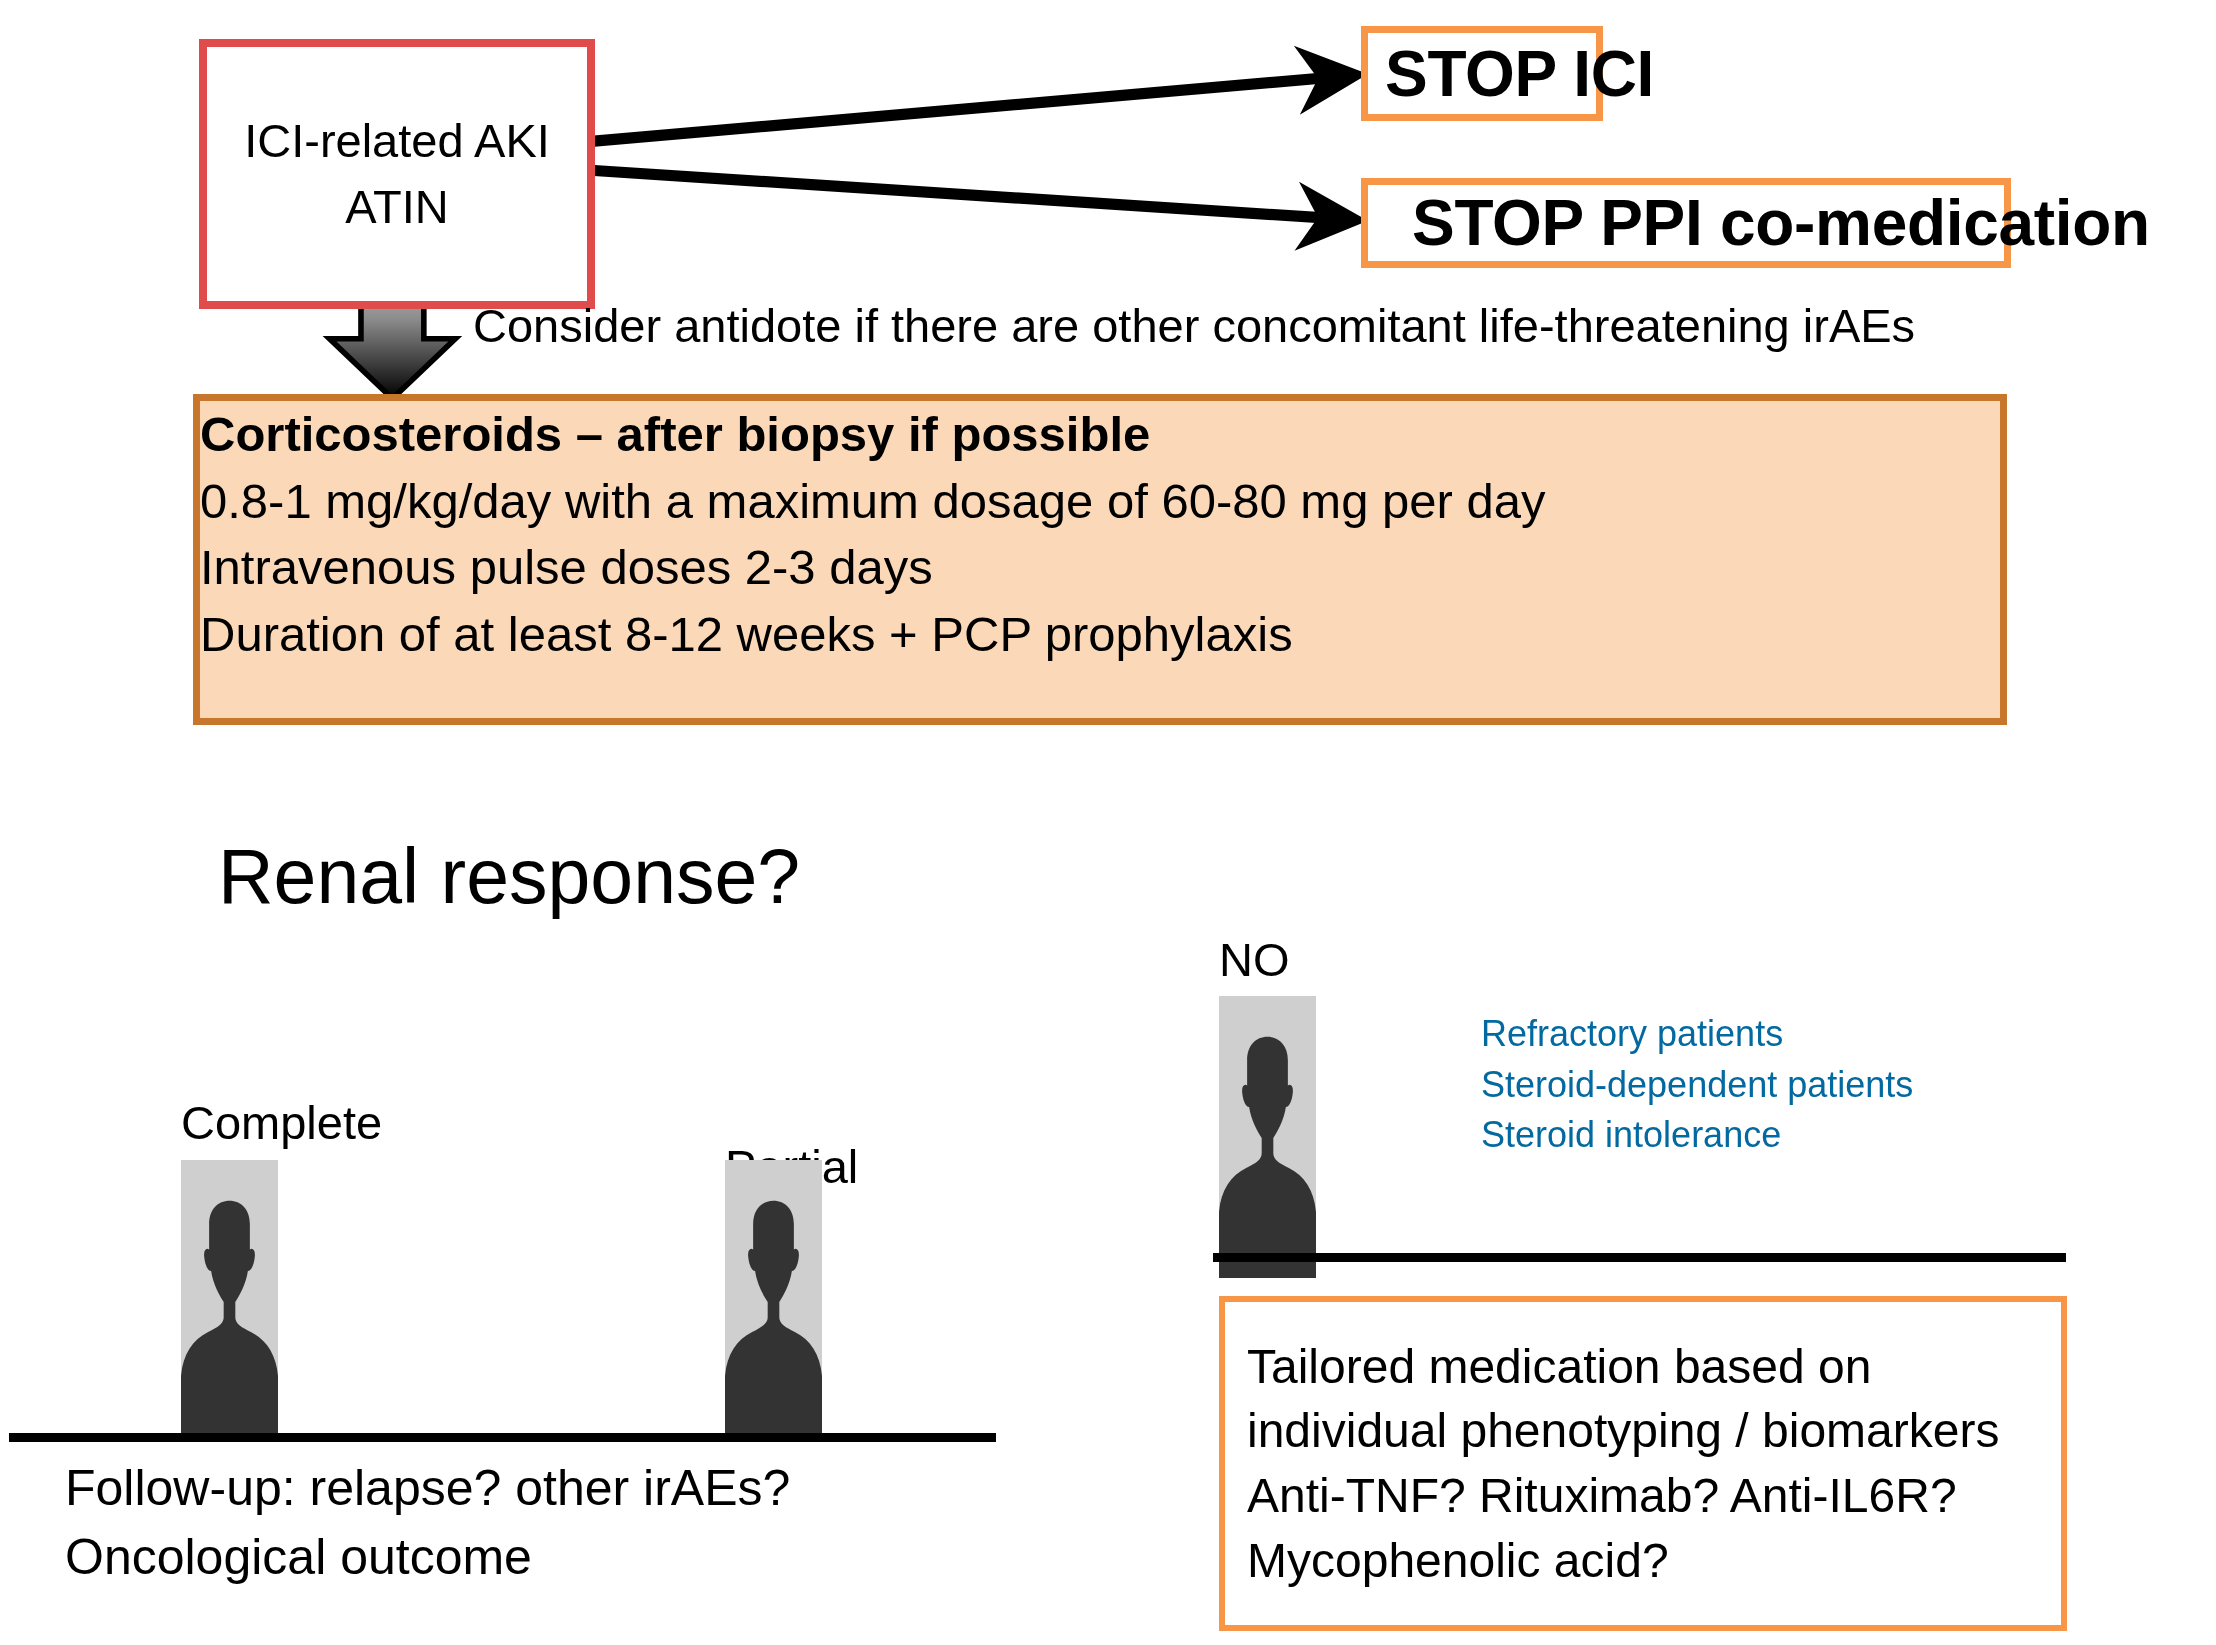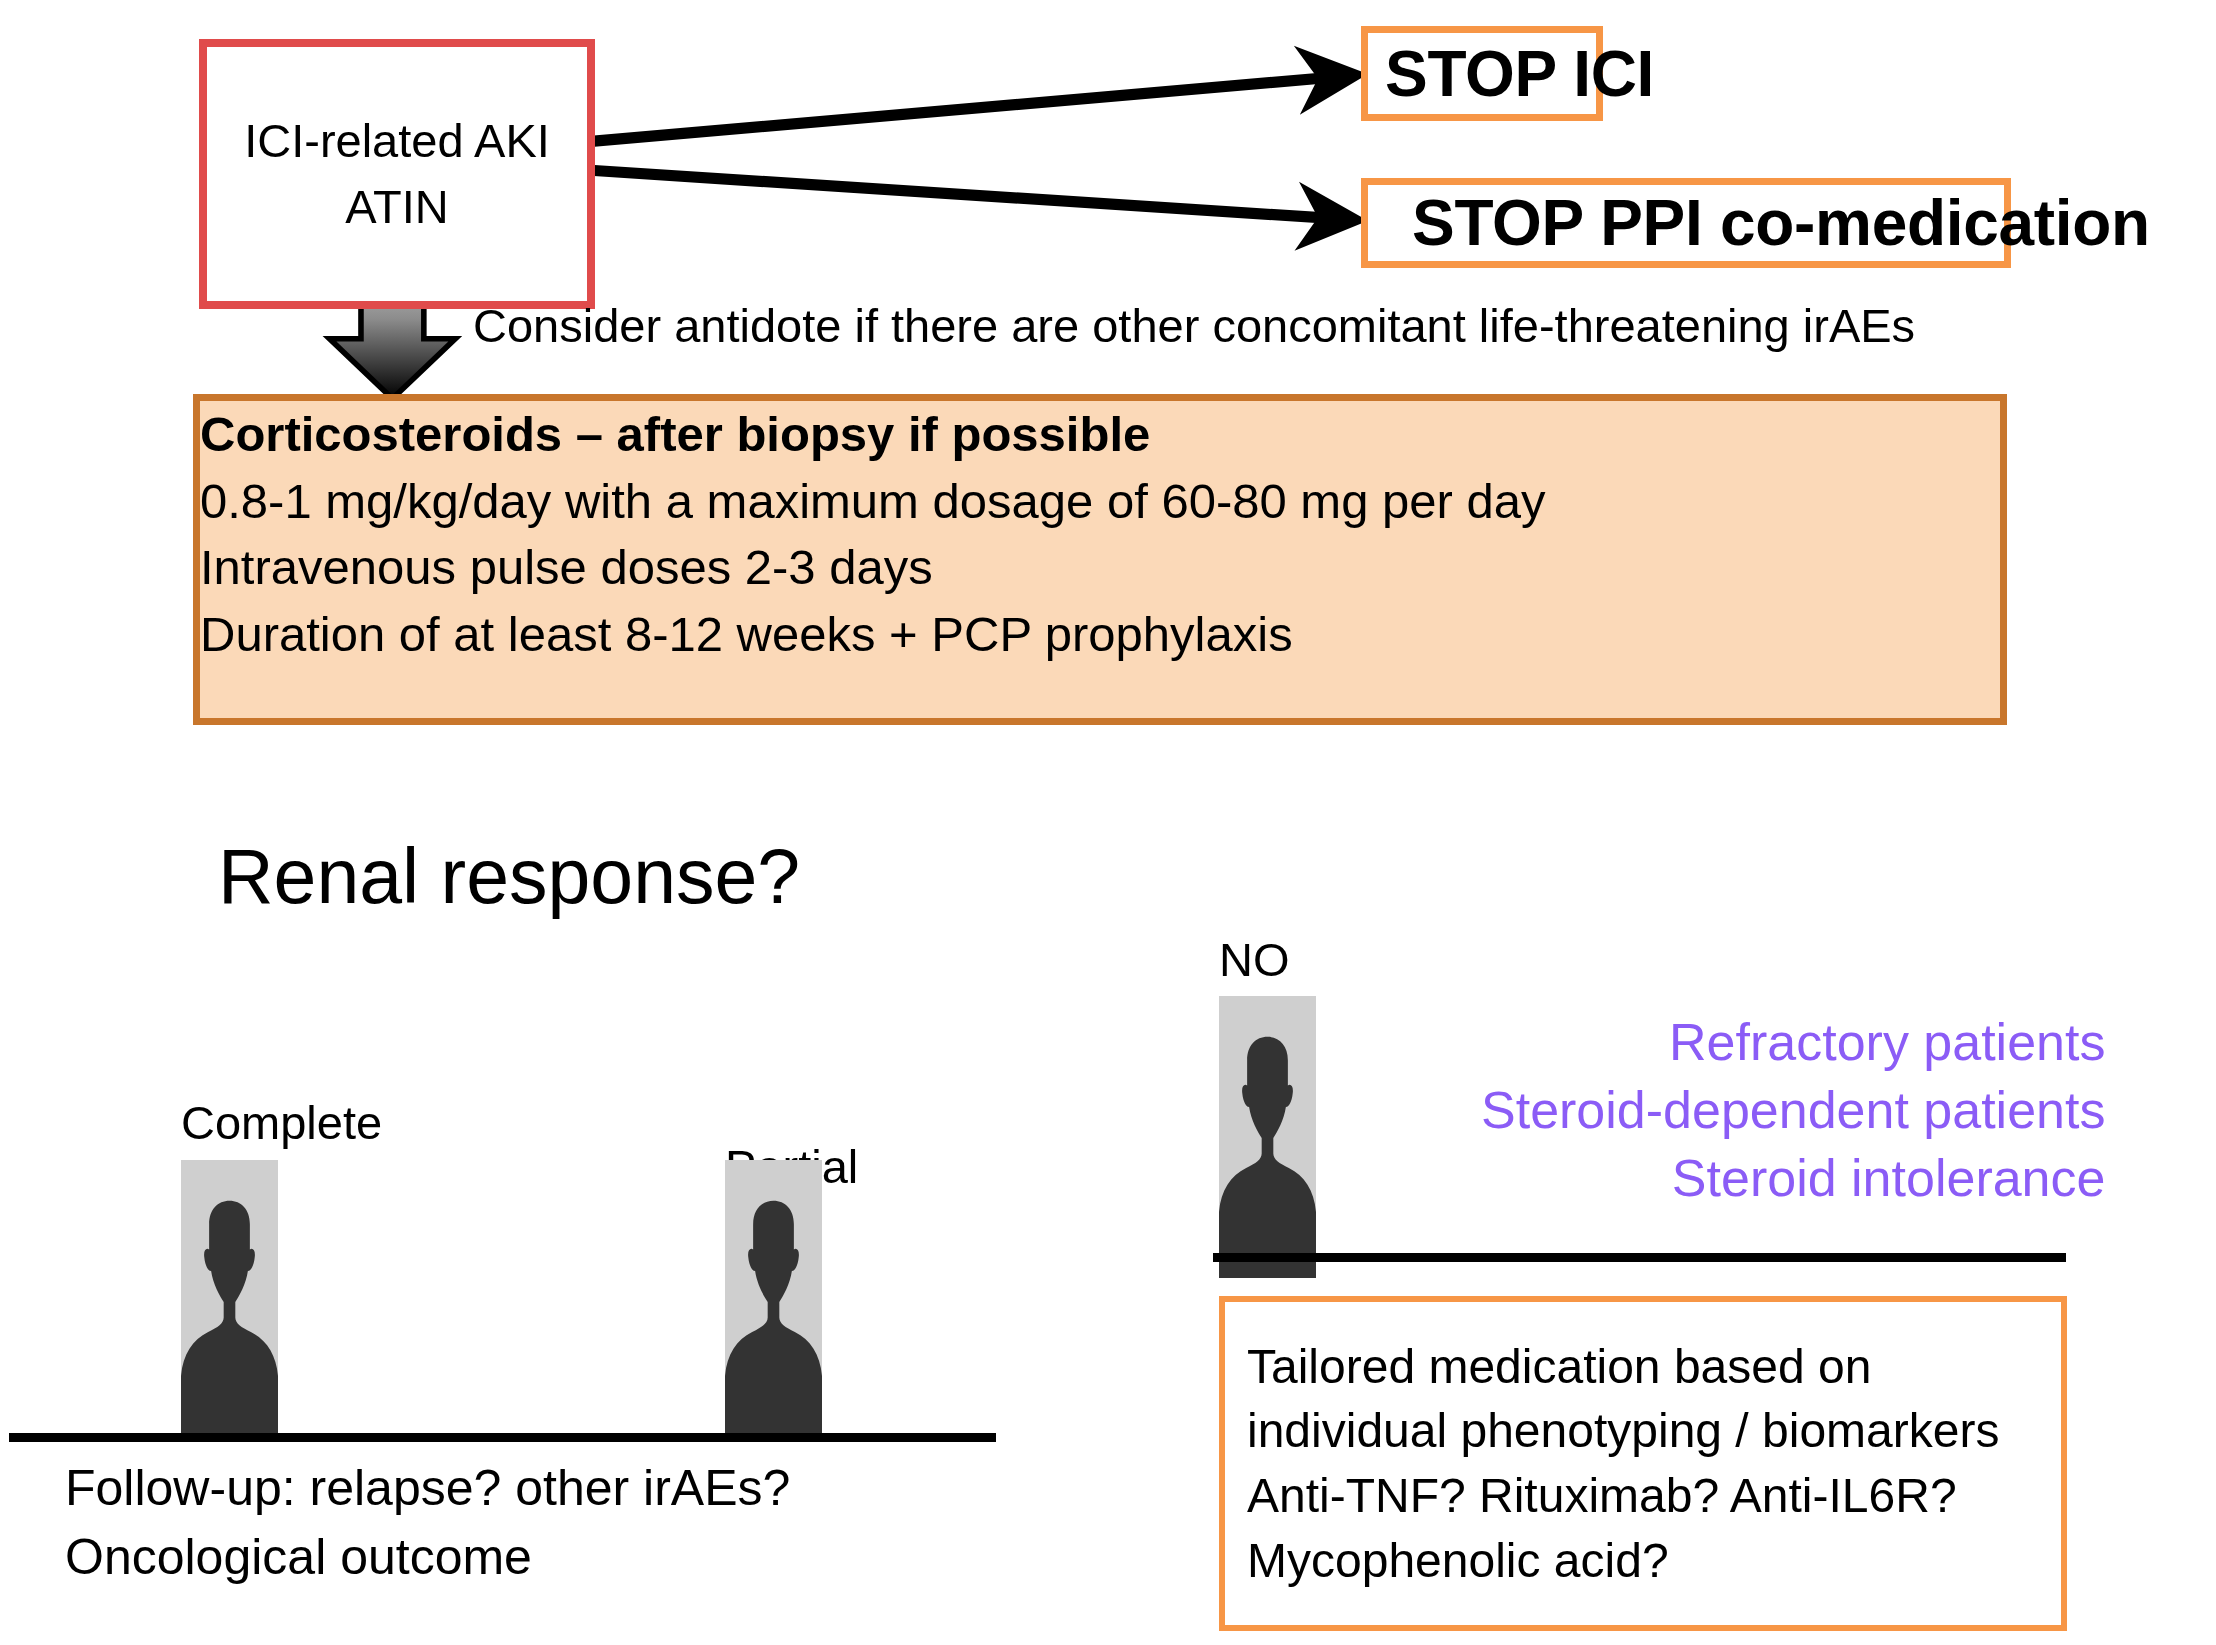--- a/index.html
+++ b/index.html
@@ -131,25 +131,24 @@
   #rule-left  { left: 9px;   top: 1433px; width: 987px; height: 8.6px; }
   #rule-right { left: 1213px; top: 1253px; width: 853px; height: 8.6px; }
 
   
   #refractory-list {
     left: 1481px; top: 1014px;
     display: flex; flex-direction: column;
     gap: 11px;
   }
   #refractory-list .rline {
-    font-size: 52px;
+    font-size: 36px;
     line-height: 1.1;
-    color: #8b5cf6;
-    white-space: nowrap;
-    text-align: right;
+    color: #0369a1;
+    white-space: nowrap;
   }
 
   
   #followup {
     left: 65px; top: 1460px;
     display: flex; flex-direction: column;
     gap: 13px;
   }
   #followup .fline {
     font-size: 50px;

